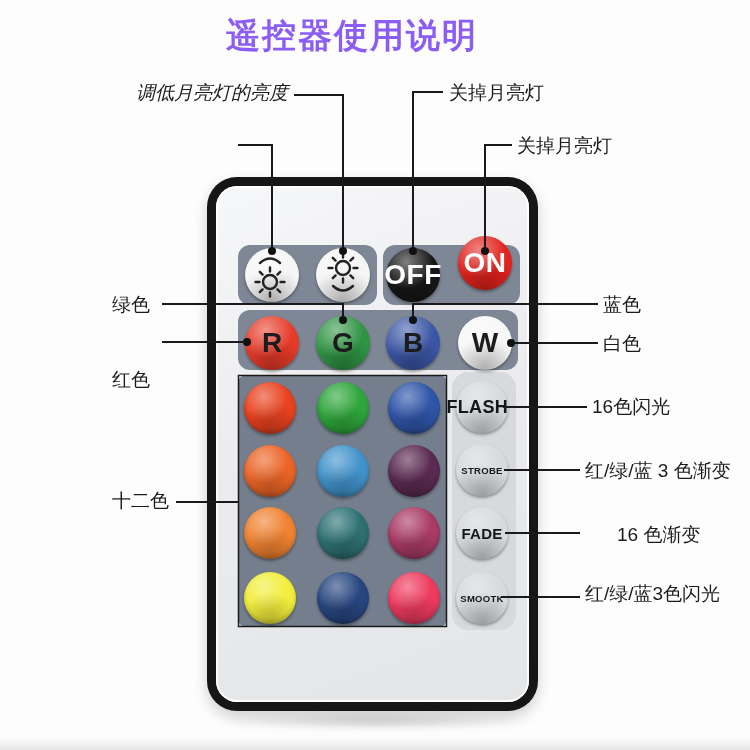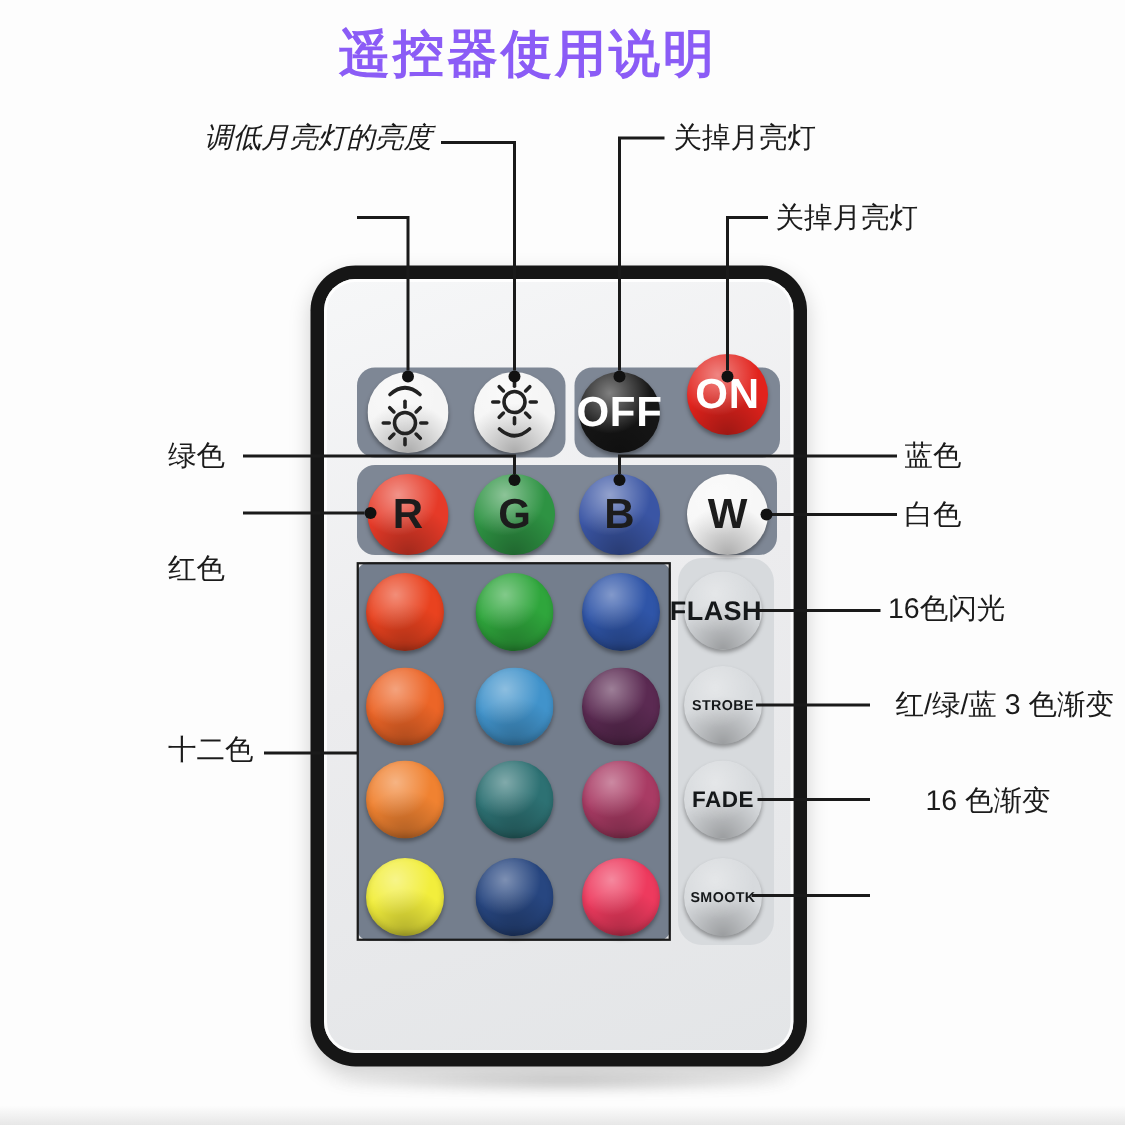--- a/index.html
+++ b/index.html
@@ -180,15 +180,16 @@
 
   <div class="lbl" style="right:462px;top:82px;font-style:italic;">调低月亮灯的亮度</div>
   <div class="lbl" style="left:449px;top:82px;">关掉月亮灯</div>
   <div class="lbl" style="left:517px;top:135px;">关掉月亮灯</div>
   <div class="lbl" style="left:112px;top:294px;">绿色</div>
   <div class="lbl" style="left:112px;top:332px;margin-top:37px;">红色</div>
   <div class="lbl" style="left:603px;top:294px;text-align:center;">蓝色</div>
   <div class="lbl" style="left:603px;top:333px;">白色</div>
   <div class="lbl" style="left:112px;top:490px;">十二色</div>
   <div class="lbl" style="left:592px;top:396px;">16色闪光</div>
-  <div class="lbl" style="left:585px;top:460px;margin-left:12px;">红/绿/蓝 3 色渐变</div>
+  <div class="lbl" style="left:585px;top:460px;">红/绿/蓝 3 色渐变</div>
   <div class="lbl" style="left:617px;top:524px;">16 色渐变</div>
+  <div class="lbl" style="left:585px;top:583px;">红/绿/蓝3色闪光</div>
 </div>
 
 </body></html>

